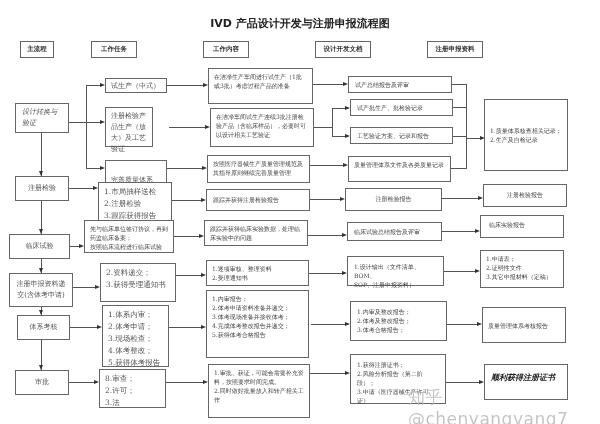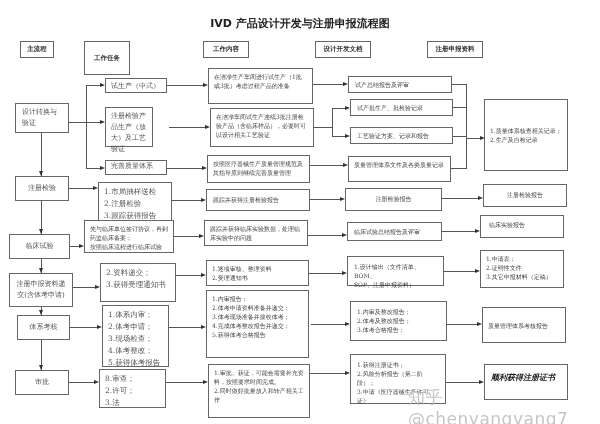--- a/index.html
+++ b/index.html
@@ -26,46 +26,46 @@
   .watermark { position:absolute; left:408px; top:386px; font-size:17px; color:#bbb;
                font-family:"DejaVu Sans", sans-serif; letter-spacing:0.5px; opacity:0.85; }
   .item { display:block; }
 </style>
 </head>
 <body>
 
 <div class="title">IVD 产品设计开发与注册申报流程图</div>
 
 <div class="box hdr" style="left:20px;top:41px;width:34px;height:17px;">主流程</div>
-<div class="box hdr" style="left:84px;top:41px;width:46px;height:34px;text-align:right;">工作任务</div>
+<div class="box hdr" style="left:91px;top:41px;width:46px;height:17px;text-align:right;">工作任务</div>
 <div class="box hdr" style="left:203px;top:41px;width:46px;height:17px;">工作内容</div>
 <div class="box hdr" style="left:315px;top:41px;width:56px;height:17px;">设计开发文档</div>
 <div class="box hdr" style="left:427px;top:41px;width:56px;height:17px;">注册申报资料</div>
 
-<div class="box main" style="left:15px;top:103px;width:54px;height:30px;">设计转换与验证</div>
+<div class="box main" style="left:15px;top:103px;width:54px;height:30px;font-style:italic;">设计转换与验证</div>
 <div class="box main center" style="left:15px;top:176px;width:54px;height:25px;">注册检验</div>
 <div class="box main center" style="left:9px;top:234px;width:61px;height:25px;">临床试验</div>
 <div class="box main center" style="left:9px;top:273px;width:64px;height:34px;">注册申报资料递交(含体考申请)</div>
 <div class="box main center" style="left:17px;top:315px;width:53px;height:25px;">体系考核</div>
 <div class="box main center" style="left:15px;top:370px;width:54px;height:25px;">审批</div>
 
 <div class="line v" style="left:41px;top:133px;height:44px;"></div>
 <div class="arrow-down" style="left:39px;top:171px;"></div>
 <div class="line v" style="left:41px;top:201px;height:33px;"></div>
 <div class="arrow-down" style="left:39px;top:229px;"></div>
 <div class="line v" style="left:41px;top:259px;height:14px;"></div>
 <div class="arrow-down" style="left:39px;top:268px;"></div>
 <div class="line v" style="left:41px;top:307px;height:8px;"></div>
 <div class="arrow-down" style="left:39px;top:310px;"></div>
 <div class="line v" style="left:41px;top:340px;height:30px;"></div>
 <div class="arrow-down" style="left:39px;top:365px;"></div>
 
 <div class="box task" style="left:105px;top:78px;width:62px;height:15px;padding:2px 5px;">试生产（中式）</div>
 <div class="box task" style="left:105px;top:107px;width:48px;height:40px;">注册检验产品生产（放大）及工艺验证</div>
-<div class="box task" style="left:105px;top:160px;width:62px;height:15px;padding:0 5px;">完善质量体系</div>
+<div class="box task" style="left:105px;top:160px;width:62px;height:15px;padding:14px 5px;">完善质量体系</div>
 
 <div class="line h" style="left:69px;top:122px;width:17px;"></div>
 <div class="line v" style="left:86px;top:85px;height:83px;"></div>
 <div class="line h" style="left:86px;top:85px;width:14px;"></div>
 <div class="arrow" style="left:100px;top:83px;"></div>
 <div class="line h" style="left:86px;top:122px;width:14px;"></div>
 <div class="arrow" style="left:100px;top:120px;"></div>
 <div class="line h" style="left:86px;top:168px;width:14px;"></div>
 <div class="arrow" style="left:100px;top:166px;"></div>
 

